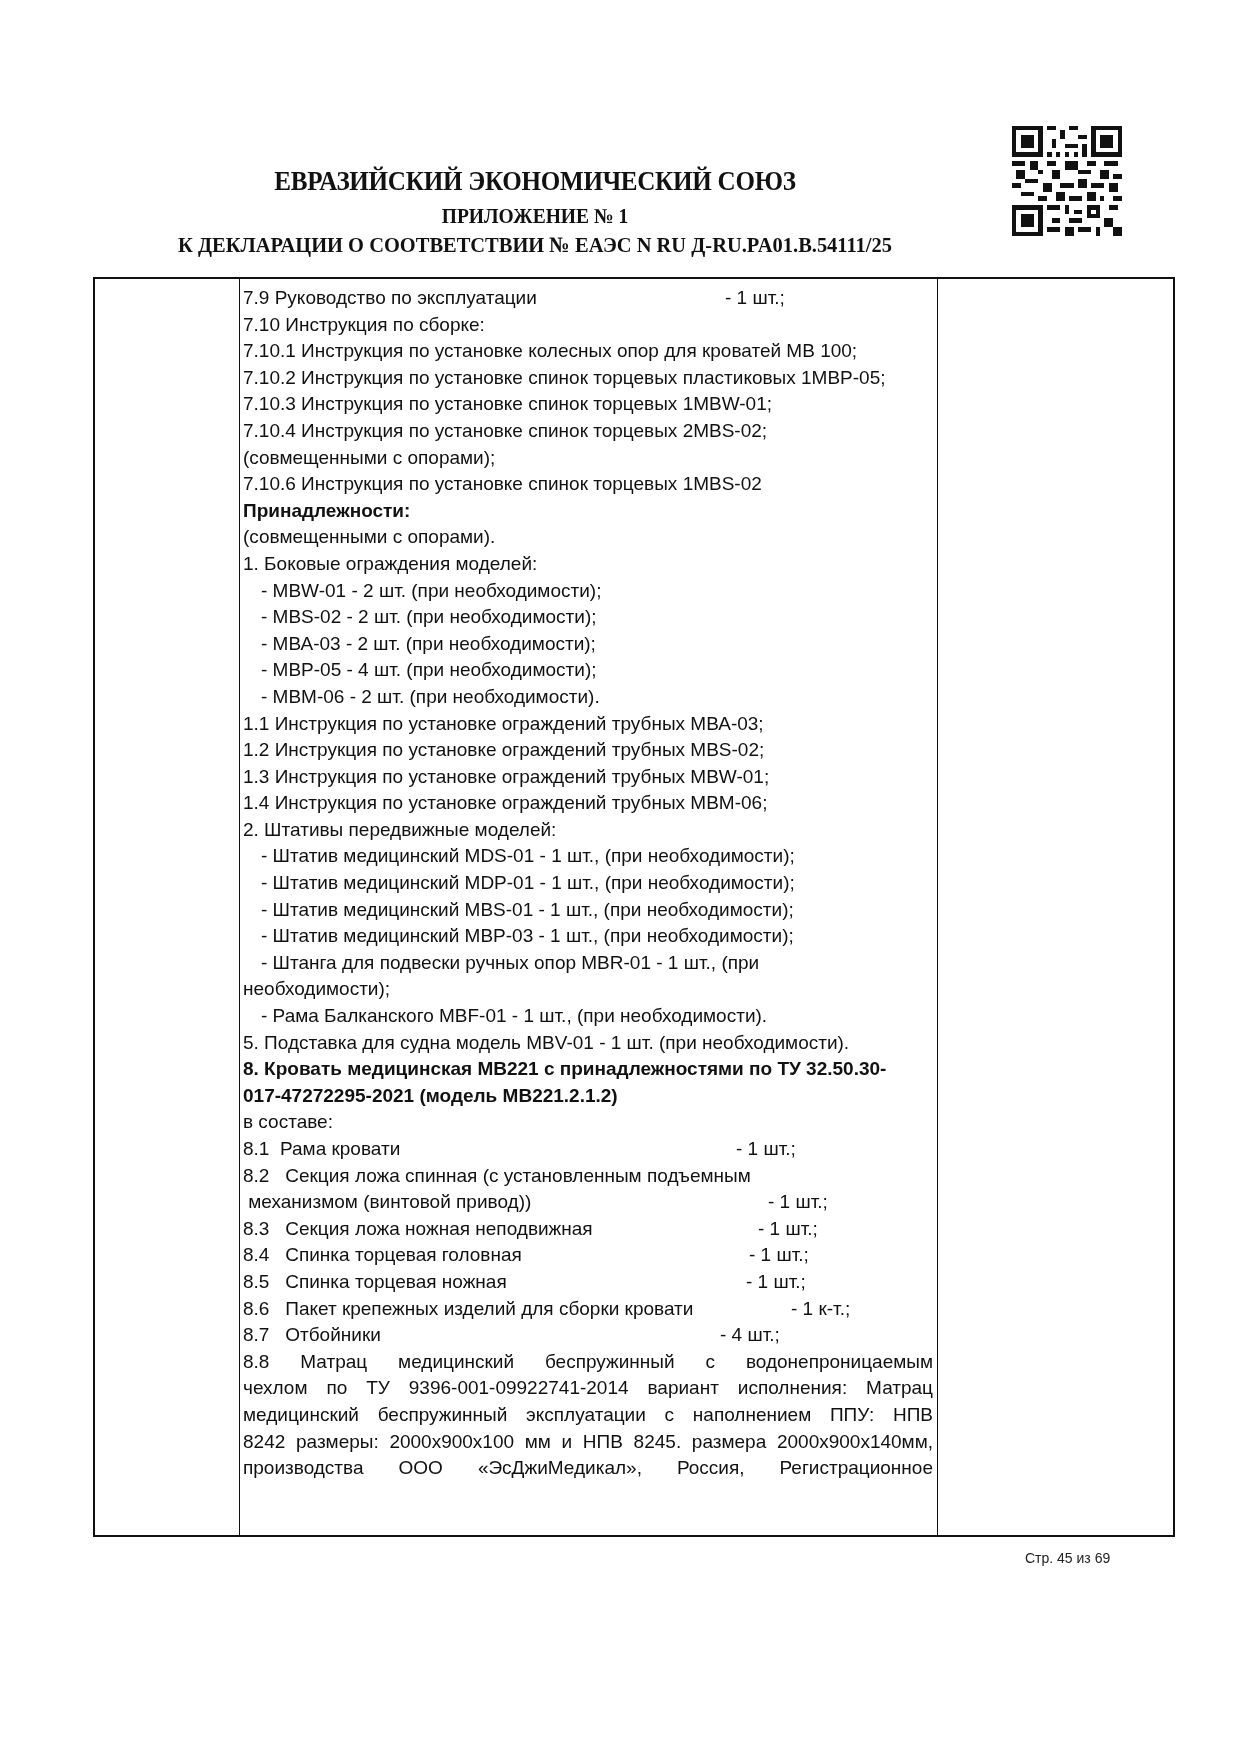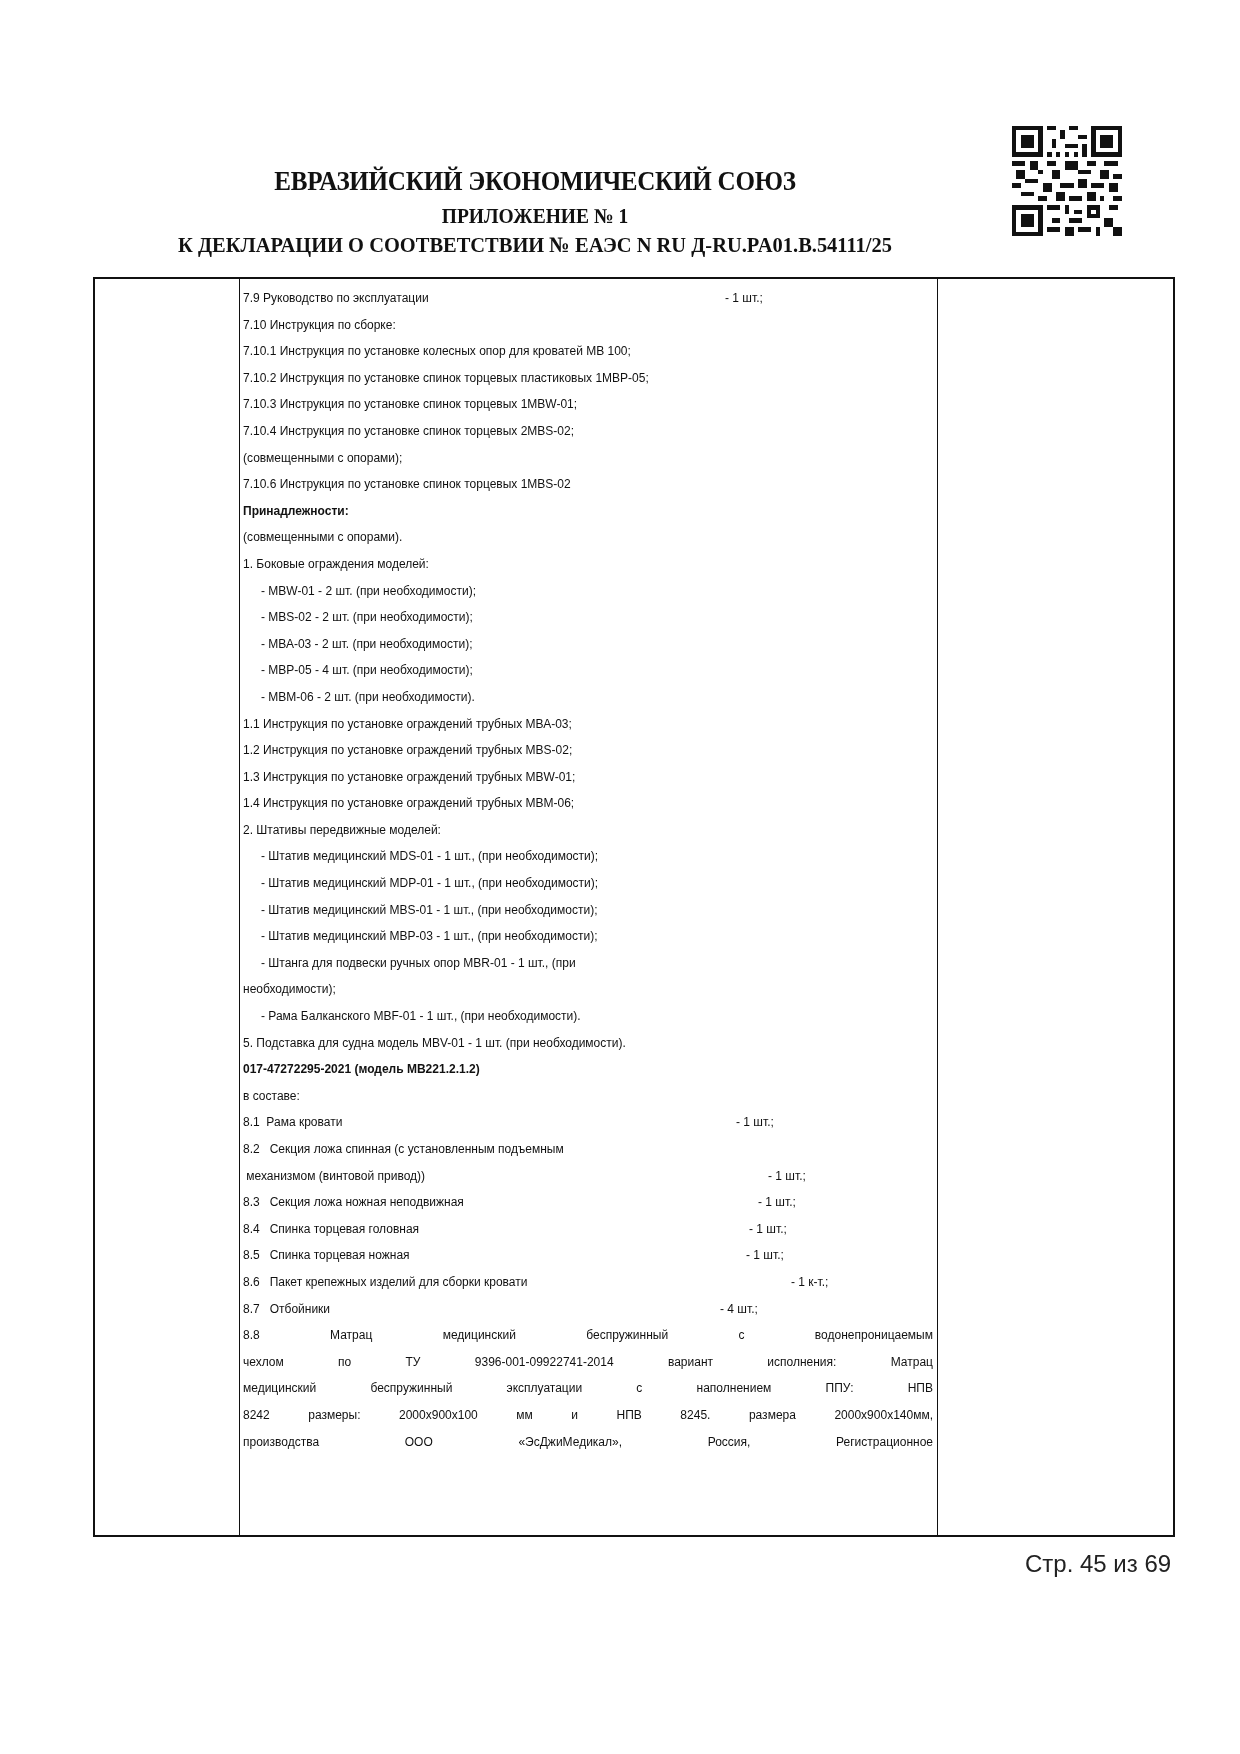--- a/index.html
+++ b/index.html
@@ -5,27 +5,27 @@
   html, body { margin:0; padding:0; background:#ffffff; }
   body { width:1240px; height:1754px; position:relative; overflow:hidden; font-family:"Liberation Sans", sans-serif; color:#111; }
   .hdr { position:absolute; left:0; width:1240px; text-align:center; font-family:"Liberation Serif", serif; font-weight:bold; color:#111; }
   #h1 { top:166px; left:-85px; font-size:27px; letter-spacing:-0.3px; transform:scaleX(0.93); }
   #h2 { top:204px; left:-85px; font-size:21px; transform:scaleX(0.93); }
   #h3 { top:232px; left:-85px; font-size:22px; transform:scaleX(0.93); }
   .qr { position:absolute; left:1012px; top:125px; width:110px; height:112px; }
   .tbl { position:absolute; left:93px; top:277px; width:1082px; height:1260px; border:2px solid #111; box-sizing:border-box; }
   .col1 { position:absolute; left:144px; top:0; bottom:0; border-left:1.5px solid #111; }
   .col2 { position:absolute; left:842px; top:0; bottom:0; border-left:1.5px solid #111; }
-  .content { position:absolute; left:148px; top:6px; width:690px; font-size:12px; line-height:26.6px; }
+  .content { position:absolute; left:148px; top:6px; width:690px; font-size:19px; line-height:26.6px; }
   .line { white-space:pre; height:26.6px; position:relative; }
   .line.b { font-weight:bold; }
   .line .qty { position:absolute; }
   .line.j { text-align:justify; text-align-last:justify; white-space:normal; }
   .ind { padding-left:18px; }
-  .footer { position:absolute; left:1025px; top:1550px; font-size:24px; color:#222; }
+  .footer { position:absolute; left:1025px; top:1550px; font-size:14px; color:#222; }
 </style>
 </head>
 <body>
 
 <div class="hdr" id="h1">ЕВРАЗИЙСКИЙ ЭКОНОМИЧЕСКИЙ СОЮЗ</div>
 <div class="hdr" id="h2">ПРИЛОЖЕНИЕ № 1</div>
 <div class="hdr" id="h3">К ДЕКЛАРАЦИИ О СООТВЕТСТВИИ № ЕАЭС N RU Д-RU.PA01.B.54111/25</div>
 
 <svg class="qr" viewBox="0 0 25 25" shape-rendering="crispEdges">
   <rect x="0" y="0" width="25" height="25" fill="#fff"></rect>
@@ -120,20 +120,21 @@
     <div class="line">1.4 Инструкция по установке ограждений трубных МВМ-06;</div>
     <div class="line">2. Штативы передвижные моделей:</div>
     <div class="line ind">- Штатив медицинский MDS-01 - 1 шт., (при необходимости);</div>
     <div class="line ind">- Штатив медицинский MDP-01 - 1 шт., (при необходимости);</div>
     <div class="line ind">- Штатив медицинский MBS-01 - 1 шт., (при необходимости);</div>
     <div class="line ind">- Штатив медицинский МВР-03 - 1 шт., (при необходимости);</div>
     <div class="line ind">- Штанга для подвески ручных опор MBR-01 - 1 шт., (при</div>
     <div class="line">необходимости);</div>
     <div class="line ind">- Рама Балканского MBF-01 - 1 шт., (при необходимости).</div>
     <div class="line">5. Подставка для судна модель MBV-01 - 1 шт. (при необходимости).</div>
+    <div class="line b">8. Кровать медицинская МВ221 с принадлежностями по ТУ 32.50.30-</div>
     <div class="line b">017-47272295-2021 (модель МВ221.2.1.2)</div>
     <div class="line">в составе:</div>
     <div class="line"><span>8.1  Рама кровати</span><span class="qty" style="left:493px">- 1 шт.;</span></div>
     <div class="line">8.2   Секция ложа спинная (с установленным подъемным</div>
     <div class="line"><span> механизмом (винтовой привод))</span><span class="qty" style="left:525px">- 1 шт.;</span></div>
     <div class="line"><span>8.3   Секция ложа ножная неподвижная</span><span class="qty" style="left:515px">- 1 шт.;</span></div>
     <div class="line"><span>8.4   Спинка торцевая головная</span><span class="qty" style="left:506px">- 1 шт.;</span></div>
     <div class="line"><span>8.5   Спинка торцевая ножная</span><span class="qty" style="left:503px">- 1 шт.;</span></div>
     <div class="line"><span>8.6   Пакет крепежных изделий для сборки кровати</span><span class="qty" style="left:548px">- 1 к-т.;</span></div>
     <div class="line"><span>8.7   Отбойники</span><span class="qty" style="left:477px">- 4 шт.;</span></div>

